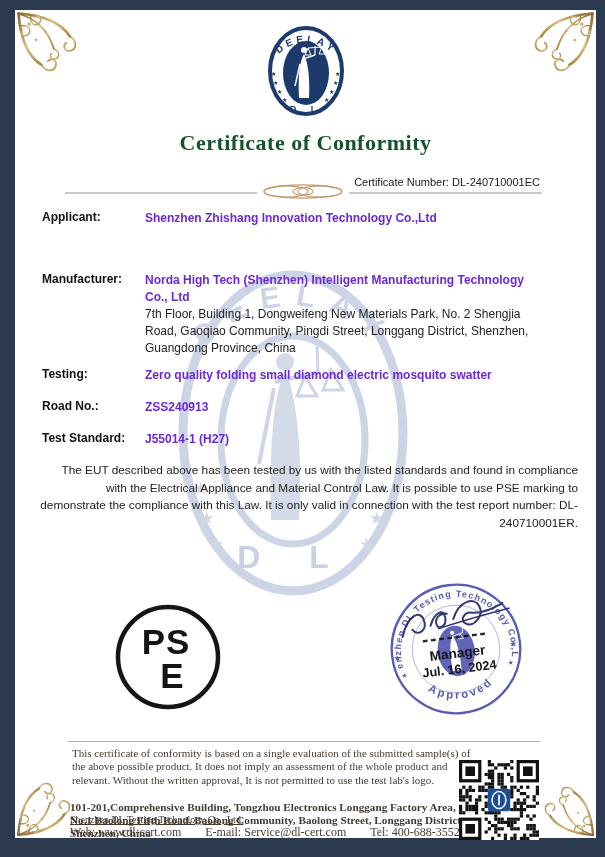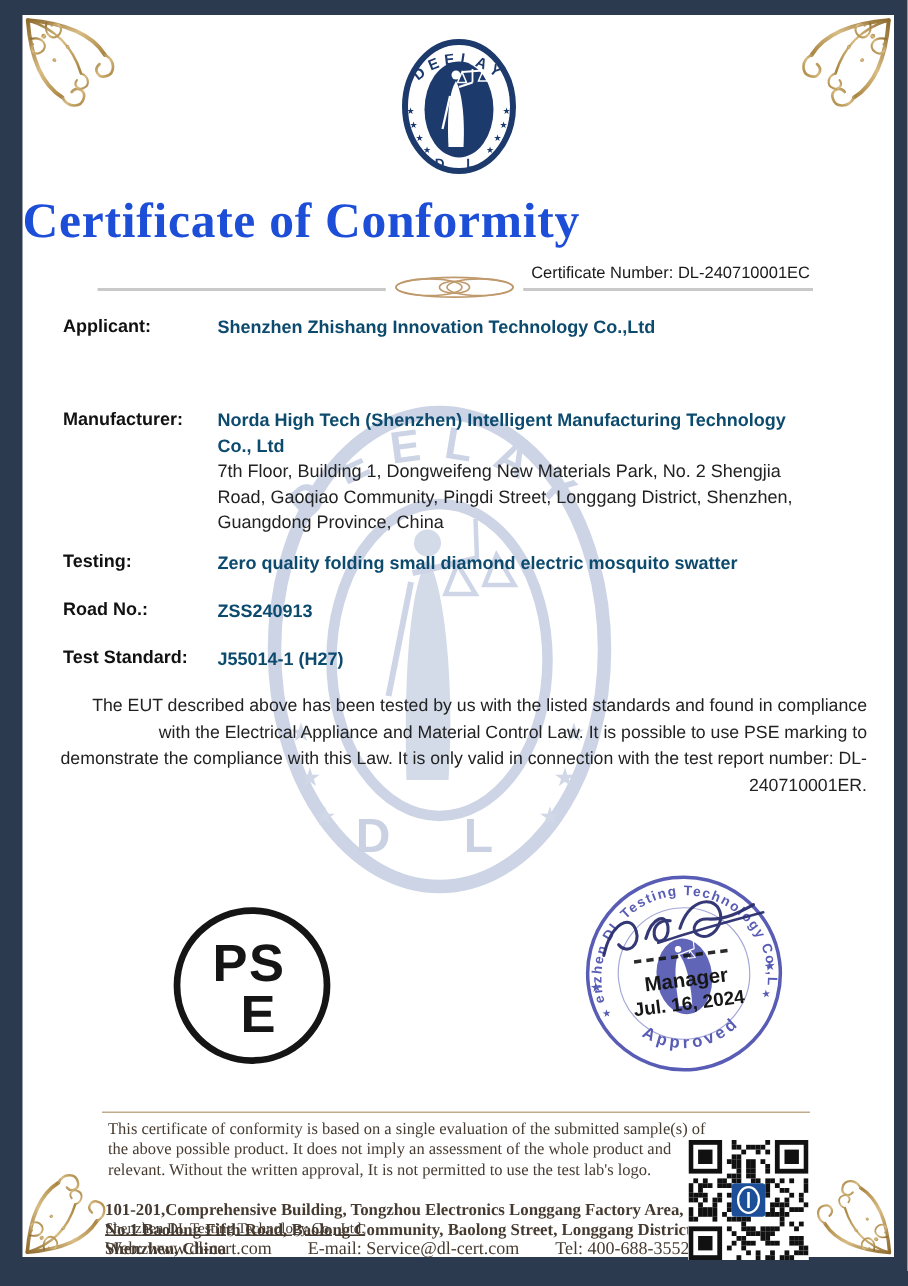--- a/index.html
+++ b/index.html
@@ -17,40 +17,40 @@
   
   .flourish{position:absolute;width:62px;height:62px;z-index:3;}
   .fl-tl{left:0;top:0;}
   .fl-tr{right:0;top:0;transform:scaleX(-1);}
   .fl-bl{left:0;bottom:0;width:56px;height:56px;transform:scaleY(-1);}
   .fl-br{right:0;bottom:0;width:52px;height:52px;transform:scale(-1,-1);}
   
   .logo{left:236px;top:14px;width:110px;height:96px;z-index:2;}
   
   .title{
-    left:0;top:120px;width:100%;
+    left:0;top:120px;width:100%;text-align:center;
     font-family:"Liberation Serif",serif;font-weight:bold;
-    font-size:33px;color:#1d4ed8;letter-spacing:.5px;z-index:2;
+    font-size:22px;color:#14532d;letter-spacing:.5px;z-index:2;
   }
   .certnum{
     top:166px;right:56px;font-size:11px;color:#1a1a1a;z-index:2;
   }
   .divider{top:182px;left:50px;width:477px;height:2px;background:#c9c9c9;z-index:1;}
   .knot{left:242px;top:173px;width:92px;height:17px;z-index:2;}
   
   .frow{left:0;width:100%;z-index:2;}
   .frow .flabel{
     position:absolute;left:27px;top:0;width:102px;
     font-size:12px;font-weight:bold;color:#111;
   }
   .frow .fval{
     position:absolute;left:130px;top:0;width:404px;
     font-size:12px;color:#222;line-height:17px;
   }
-  .fval .fname{font-weight:bold;color:#0c4a6e;}
+  .fval .fname{font-weight:bold;color:#6d28d9;}
   .r0{top:200px;} .r1{top:262px;} .r2{top:357px;} .r3{top:389px;} .r4{top:421px;}
   .statement{
     top:452px;left:25px;width:538px;font-size:11.8px;line-height:17.6px;
     color:#222;z-index:2;text-align:right;
   }
   .watermark{left:132px;top:256px;width:292px;height:334px;z-index:0;}
   .pse{left:96px;top:590px;width:114px;height:114px;z-index:2;}
   .stamp{left:368px;top:566px;width:146px;height:146px;transform:rotate(-7deg);z-index:2;}
   
   .f-hr{top:731px;left:53px;width:472px;height:1px;background:#c2ab8a;z-index:2;}

